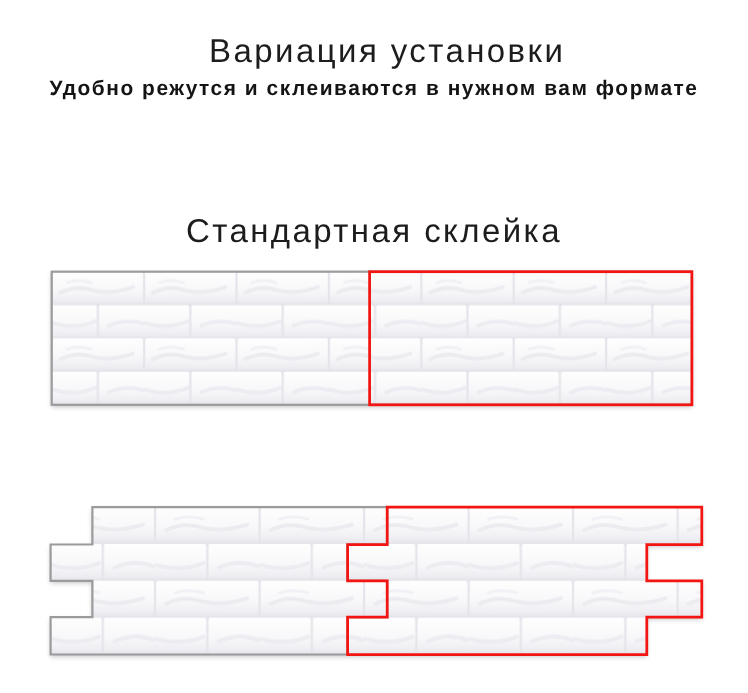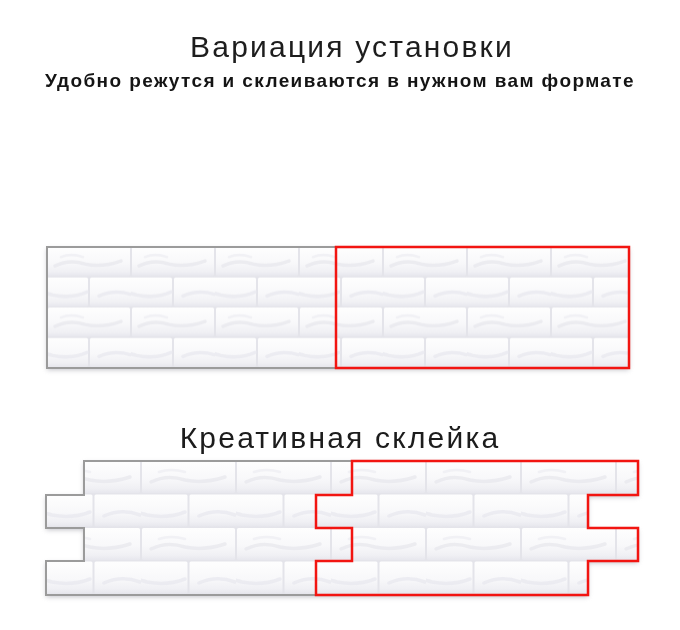--- a/index.html
+++ b/index.html
@@ -36,20 +36,21 @@
 </style>
 </head>
 <body>
 
 <div class="canvas">
 
   <h1 class="page-title">Вариация установки</h1>
 
   <p class="page-subtitle">Удобно режутся и склеиваются в нужном вам формате</p>
 
+  <h2 class="section-heading heading-standard">Стандартная склейка</h2>
 
   <svg class="panel-svg svg-standard" width="680" height="138" viewBox="0 0 680 138">
     <defs>
       <linearGradient id="faceA" x1="0" y1="0" x2="0" y2="1">
         <stop offset="0" stop-color="#fefefe"></stop>
         <stop offset="0.55" stop-color="#f8f8fa"></stop>
         <stop offset="0.85" stop-color="#f0f0f4"></stop>
         <stop offset="1" stop-color="#e7e7ed"></stop>
       </linearGradient>
       <pattern id="bricksA" patternUnits="userSpaceOnUse" x="47" y="7" width="84" height="60.5">
@@ -65,21 +66,20 @@
     </defs>
 
     <g class="wall-fill">
       <rect x="47" y="7" width="582" height="121" fill="url(#bricksA)"></rect>
     </g>
 
     <rect x="47" y="7" width="582" height="121" fill="none" stroke-width="2" stroke="#9b9b9b"></rect>
     <rect x="336" y="7" width="293" height="121" fill="none" stroke-width="2.5" stroke="#f21511"></rect>
   </svg>
 
-  <h2 class="section-heading heading-creative">Креативная склейка</h2>
 
   <svg class="panel-svg svg-creative" width="680" height="158" viewBox="0 0 680 158">
     <defs>
       <linearGradient id="faceB" x1="0" y1="0" x2="0" y2="1">
         <stop offset="0" stop-color="#fefefe"></stop>
         <stop offset="0.55" stop-color="#f8f8fa"></stop>
         <stop offset="0.85" stop-color="#f0f0f4"></stop>
         <stop offset="1" stop-color="#e7e7ed"></stop>
       </linearGradient>
       <pattern id="bricksB" patternUnits="userSpaceOnUse" x="46" y="7" width="95" height="67">

